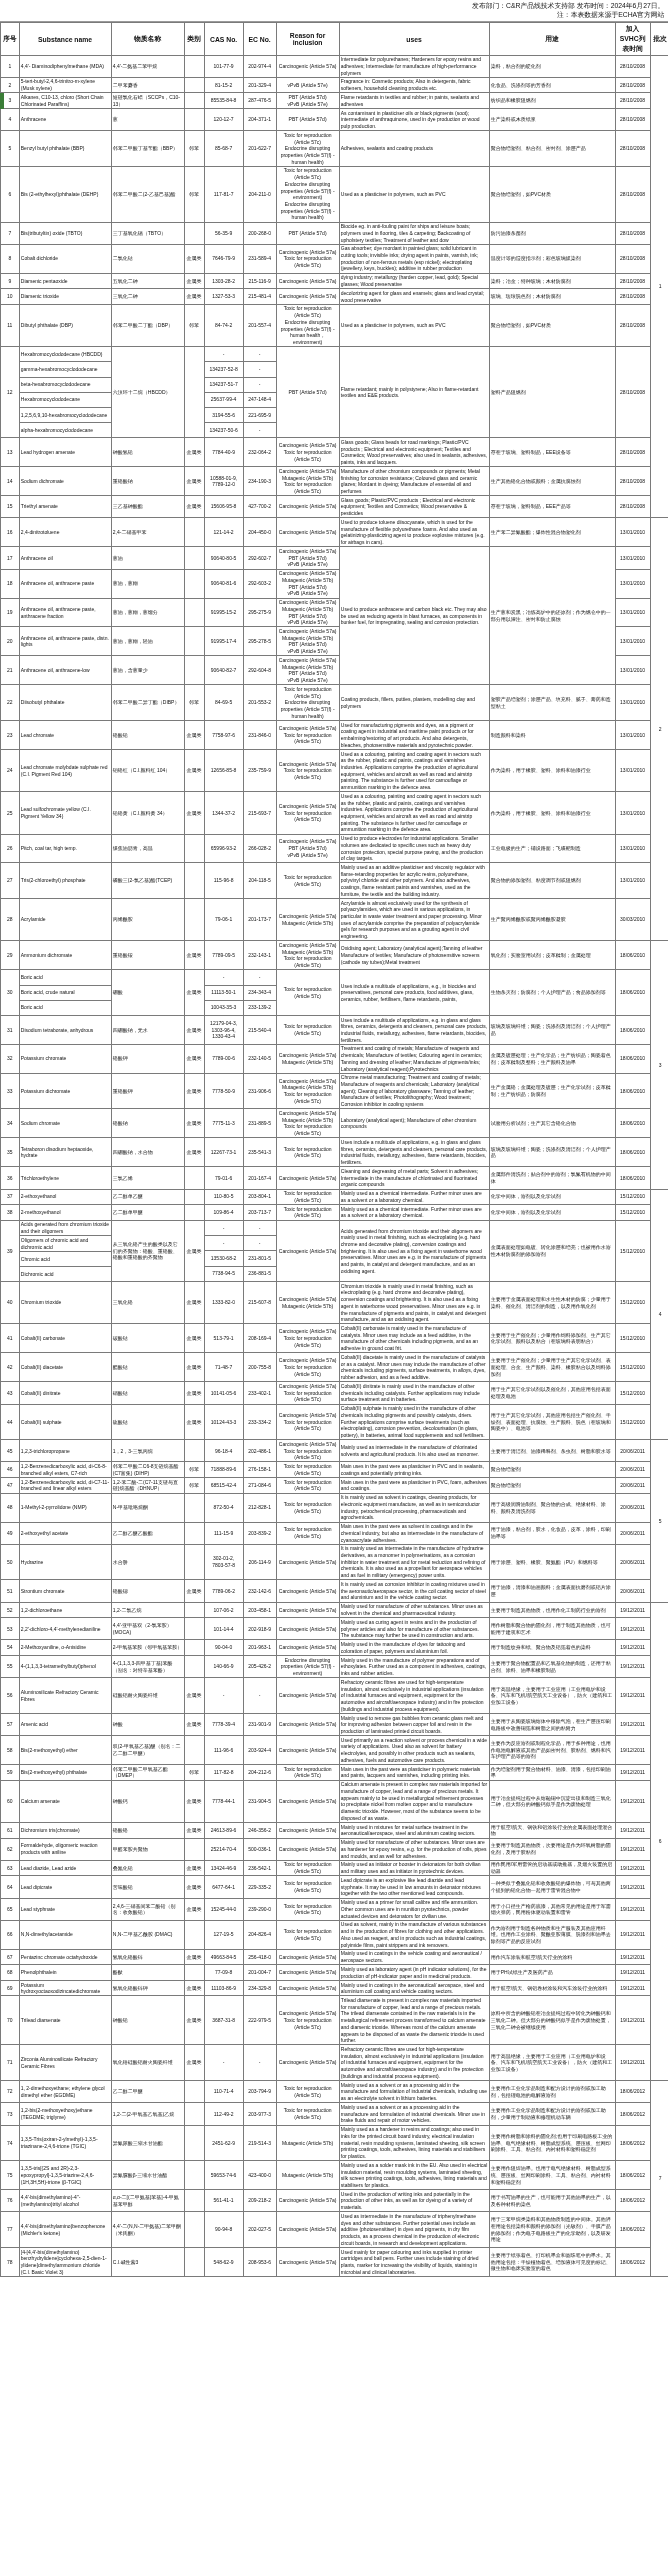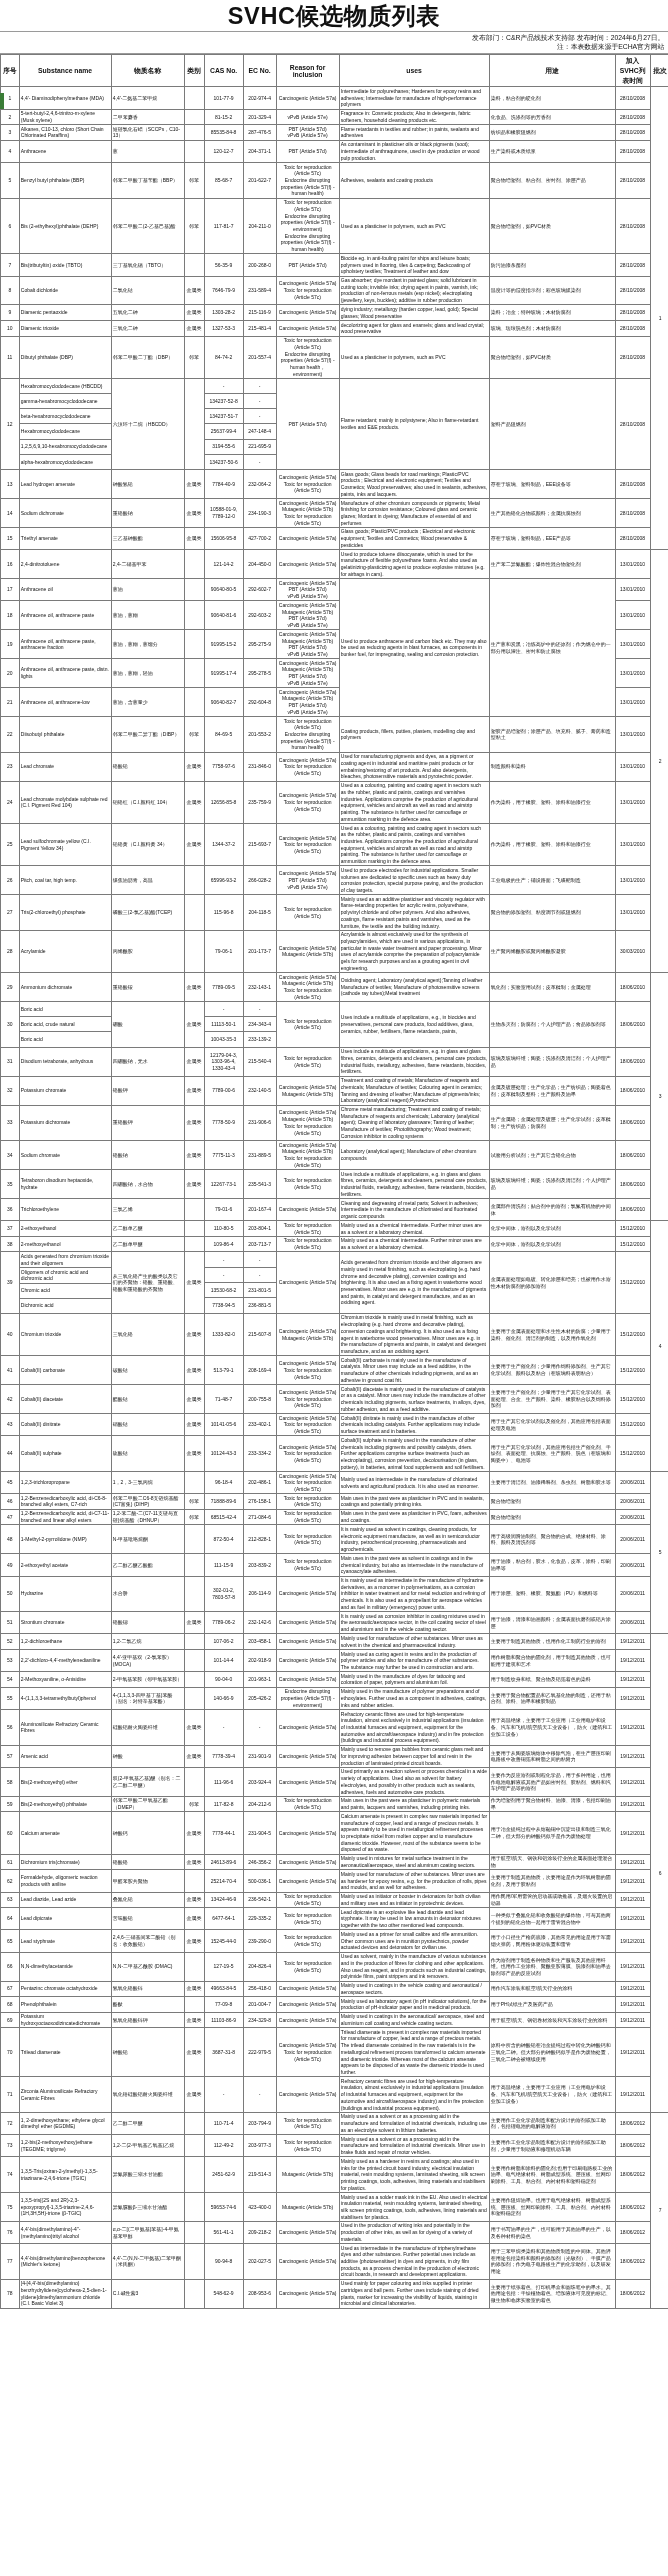--- a/index.html
+++ b/index.html
@@ -37,23 +37,20 @@
     background:rgba(140,140,140,.45);}
   .watermark-red{position:absolute;right:1.2px;top:2561px;font-size:10px;font-weight:bold;
     color:#e03a2f;}
 </style>
 </head>
 <body>
 
 <div class="sheet">
   <div class="green-marker"></div>
 
-  <div class="title-block">
-    <div class="main-title">SVHC候选物质列表</div>
-  </div>
 
   <div class="meta-block">
     <div class="meta-line">发布部门：C&amp;R产品线技术支持部 发布时间：2024年6月27日。</div>
     <div class="meta-line">注：本表数据来源于ECHA官方网站</div>
   </div>
 
   <table class="svhc">
     <colgroup>
       <col style="width:18.6px">
         <col style="width:92px">

